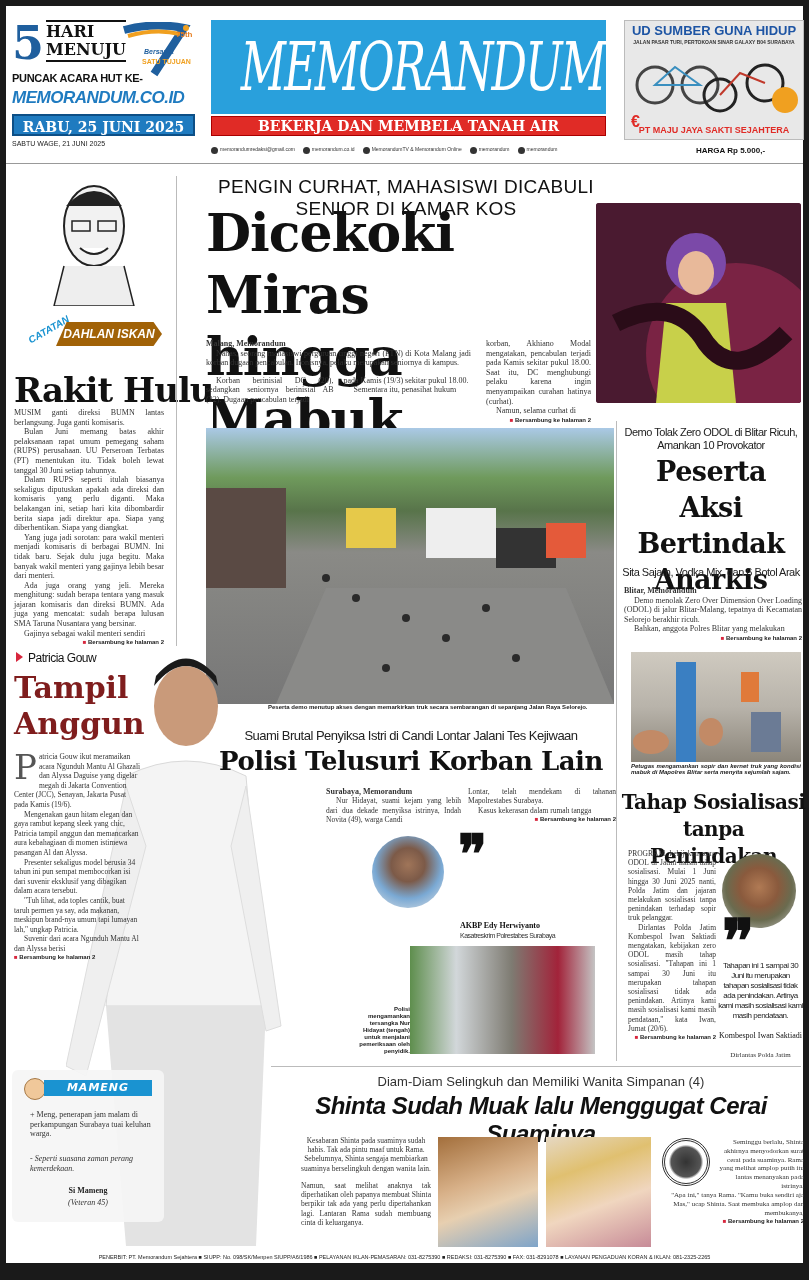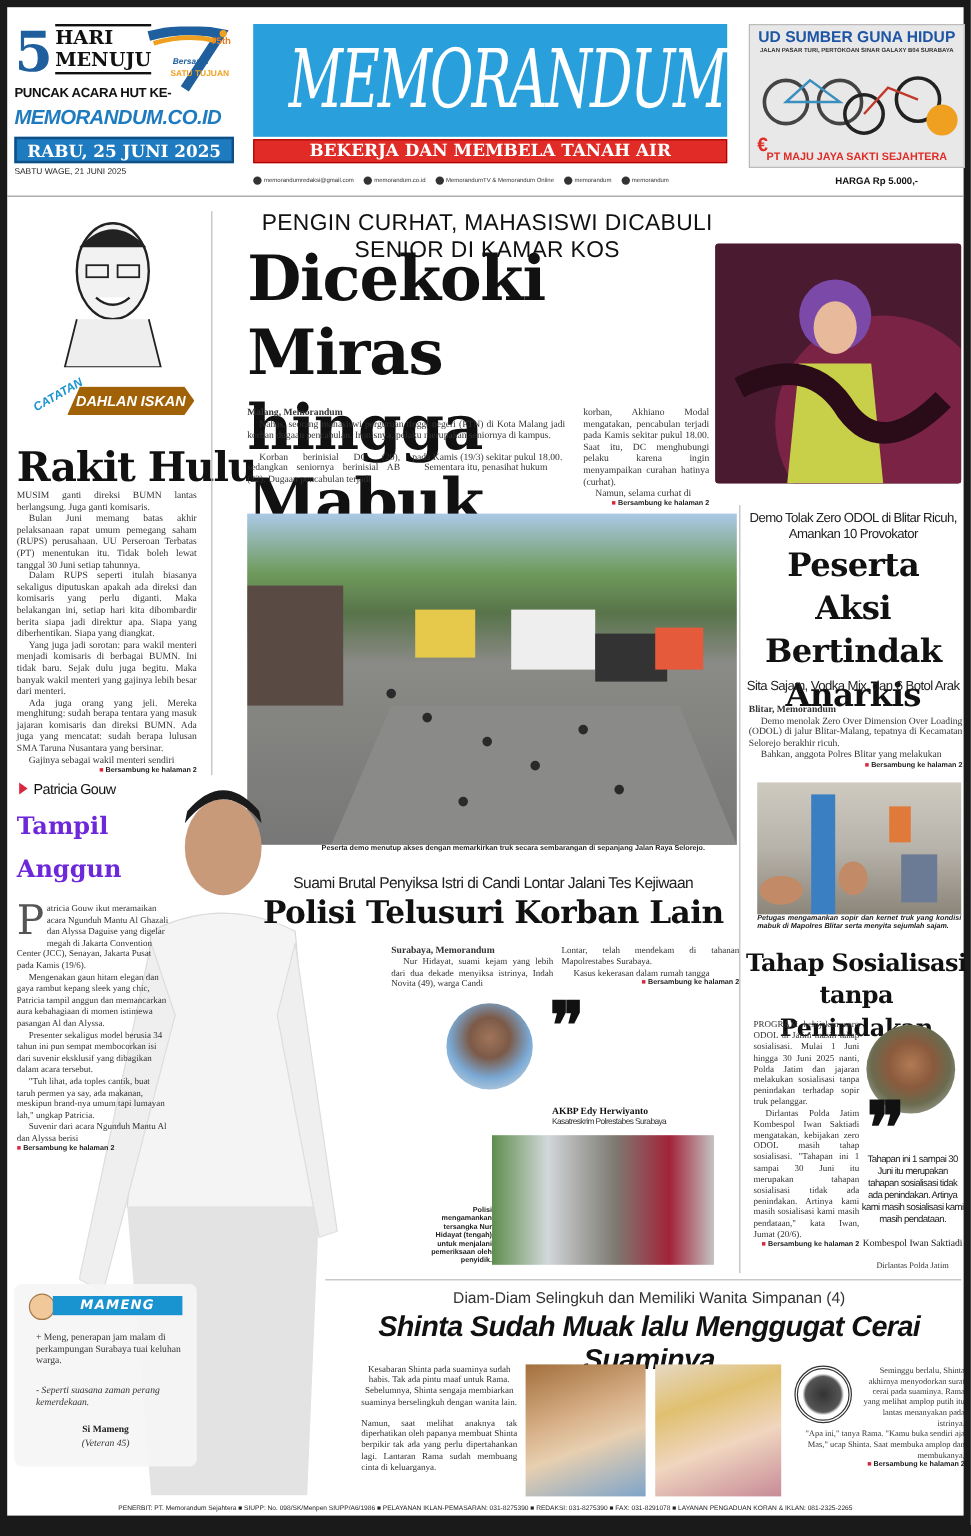--- a/index.html
+++ b/index.html
@@ -64,21 +64,21 @@
 .circle-cop{left:716px;top:848px;width:74px;height:74px;border-radius:50%;background:radial-gradient(circle at 50% 45%,#b07a54 0%,#8a5a3d 35%,#6a6b4f 60%,#c8c8c8 100%)}
 .quote2{left:716px;top:910px;font-family:"DejaVu Serif",serif;font-size:60px;font-weight:bold;line-height:50px;color:#111}
 .qtext2{left:712px;top:955px;width:85px;font-size:8px;line-height:10px;text-align:center;color:#222}
 .qname2{left:712px;top:1025px;width:85px;font-size:8px;font-weight:normal;text-align:center;color:#111}
 .qrole2{left:712px;top:1045px;width:85px;font-size:7px;text-align:center;color:#333}
 .vline2{left:610px;top:415px;width:1px;height:640px;background:#bbb}
 
 
 .pat-label{left:10px;top:645px;font-size:12px;color:#111}
 .pat-label::before{content:"";display:inline-block;width:0;height:0;border-left:7px solid #d7263d;border-top:5px solid transparent;border-bottom:5px solid transparent;margin-right:5px}
-.pat-head{left:8px;top:664px;font-family:"DejaVu Serif",serif;font-weight:bold;font-size:20px;line-height:36px;color:#6d28d9}
+.pat-head{left:8px;top:664px;font-family:"DejaVu Serif",serif;font-weight:bold;font-size:30px;line-height:36px;color:#7f1d1d}
 .pat-body{left:8px;top:746px;width:128px;font-size:7.5px;line-height:9.6px}
 .dropcap{float:left;font-size:34px;line-height:30px;margin-right:2px;color:#555;font-family:"DejaVu Serif",serif}
 .woman{left:60px;top:640px;width:220px;height:610px}
 
 
 .polsub{left:200px;top:722px;width:410px;text-align:center;font-size:13px;color:#222}
 .polhead{left:200px;top:740px;width:410px;text-align:center;font-family:"DejaVu Serif",serif;font-weight:bold;font-size:26px;color:#111;letter-spacing:-0.5px}
 .polbody1{left:320px;top:781px;width:135px;font-size:7.5px;line-height:9.4px}
 .polbody2{left:462px;top:781px;width:148px;font-size:7.5px;line-height:9.4px}
 .circle-akbp{left:366px;top:830px;width:72px;height:72px;border-radius:50%;background:radial-gradient(circle at 50% 40%,#a07559 0%,#7c5a48 30%,#7aa9d4 60%,#e5e5e5 100%)}

